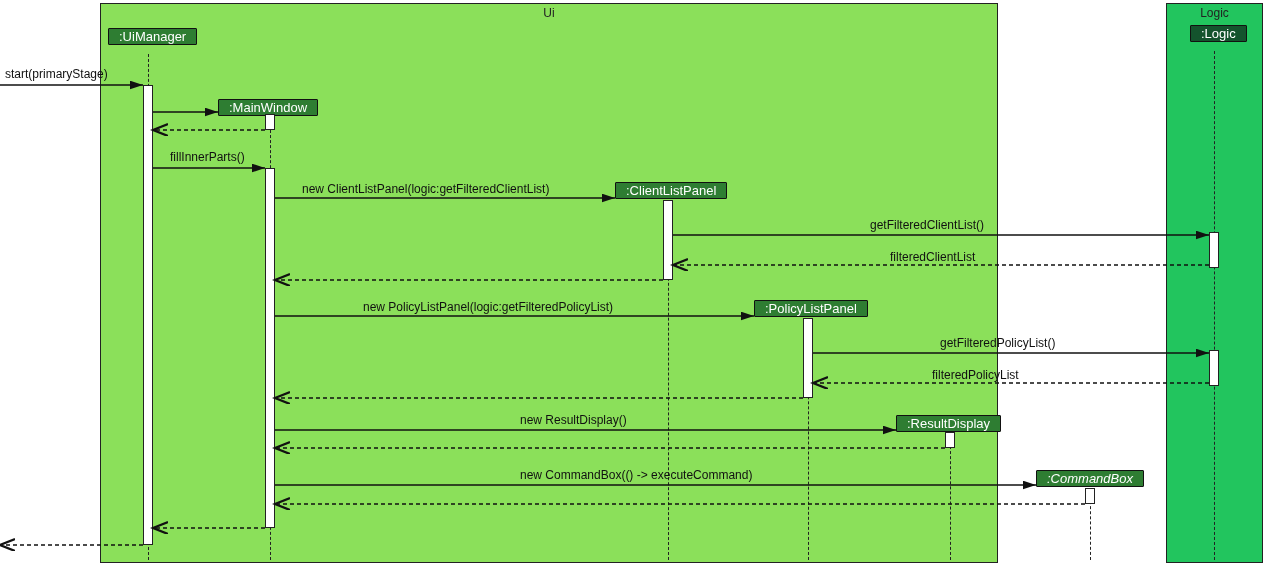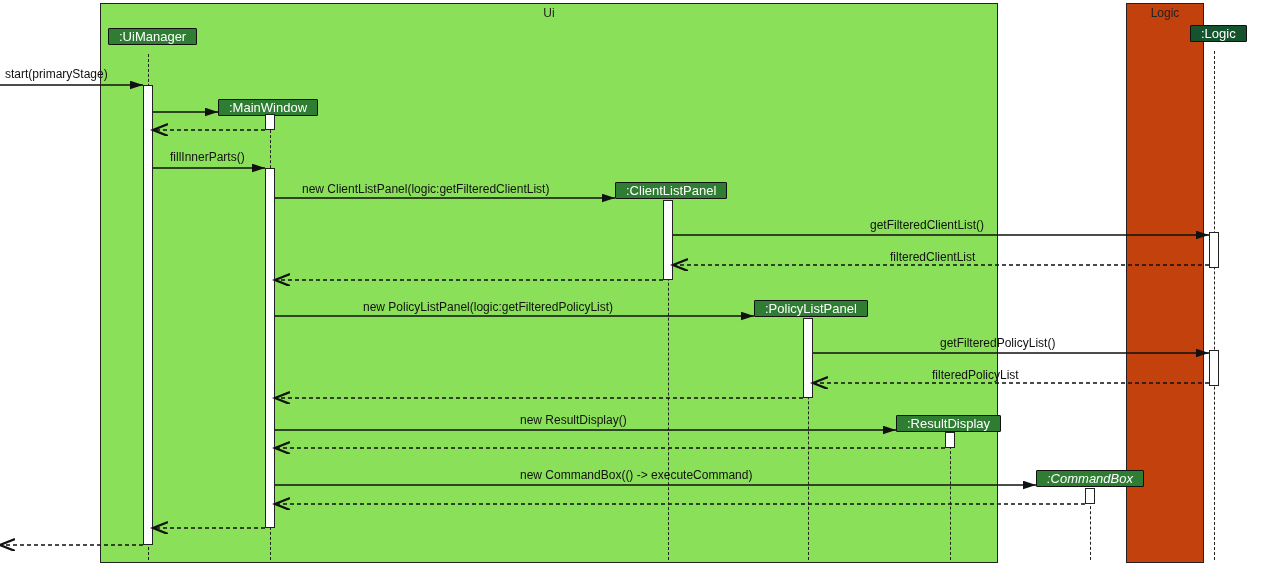--- a/index.html
+++ b/index.html
@@ -14,21 +14,21 @@
   line.solid { stroke: #111; stroke-width: 1.5; }
   line.dashed { stroke: #111; stroke-width: 1.5; stroke-dasharray: 4 3; }
 </style>
 </head>
 <body>
 
 <div class="frame" style="left:100px; top:3px; width:898px; height:560px; background:#8be05a;">
   <div class="frame-label">Ui</div>
 </div>
 
-<div class="frame" style="left:1126px; top:3px; width:78px; height:560px; background:#c2410c;">
+<div class="frame" style="left:1166px; top:3px; width:97px; height:560px; background:#22c55e;">
   <div class="frame-label">Logic</div>
 </div>
 
 <div class="participant" style="left:108px; top:28px;"><span>:UiManager</span></div>
 <div class="participant" style="left:218px; top:99px;"><span>:MainWindow</span></div>
 <div class="participant" style="left:615px; top:182px;"><span>:ClientListPanel</span></div>
 <div class="participant" style="left:754px; top:300px;"><span>:PolicyListPanel</span></div>
 <div class="participant" style="left:896px; top:415px;"><span>:ResultDisplay</span></div>
 <div class="participant" style="left:1036px; top:470px;font-style:italic;"><span>:CommandBox</span></div>
 <div class="participant" style="left:1190px; top:25px; background:#14532d;"><span>:Logic</span></div>

